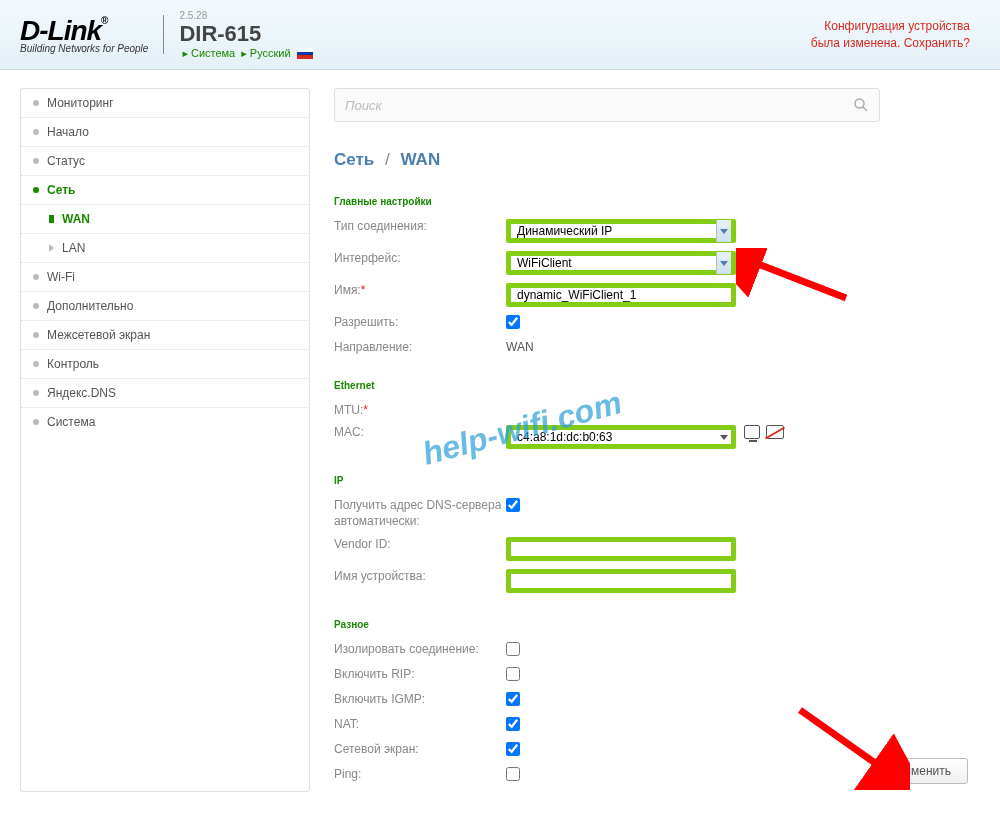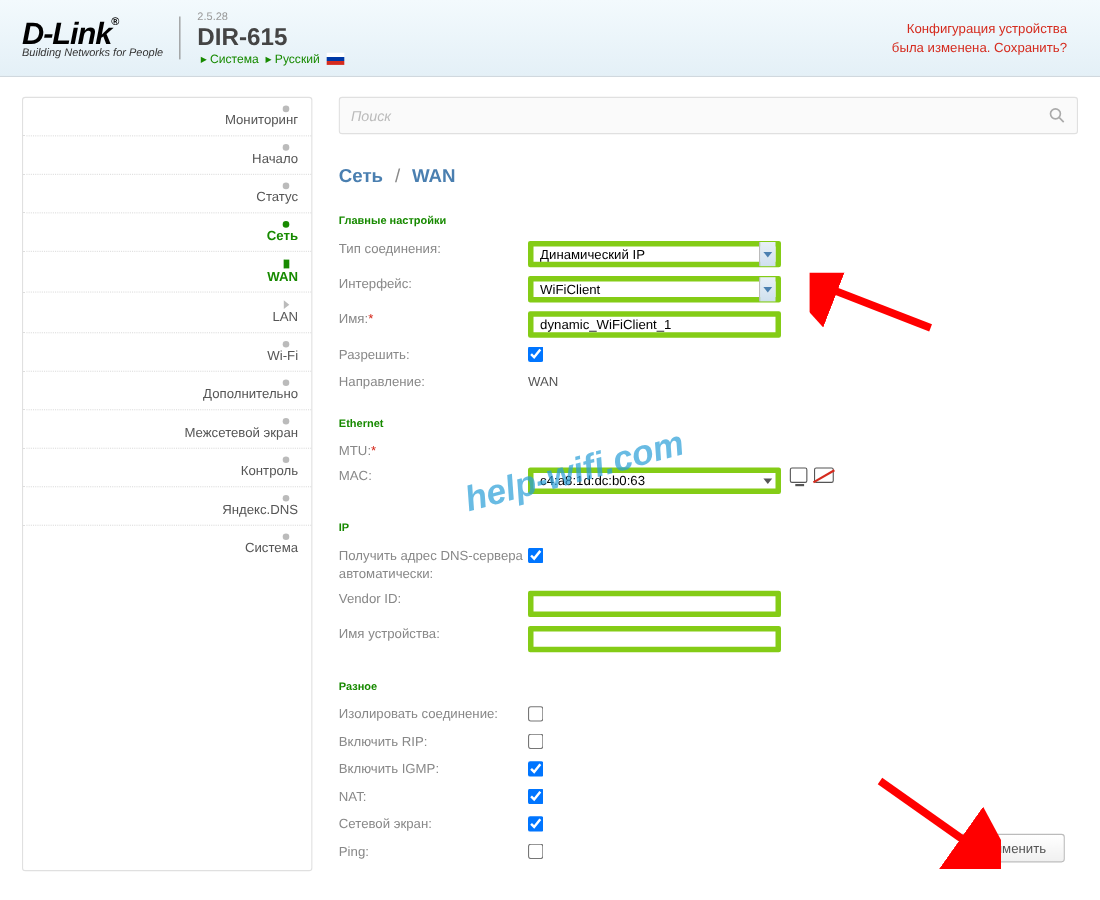--- a/index.html
+++ b/index.html
@@ -16,31 +16,31 @@
 .model { font-size: 22px; font-weight: bold; color: #444; }
 .crumb { font-size: 11px; color: #178a00; }
 .crumb-sep { color: #178a00; margin: 0 3px; }
 .flag { display: inline-block; width: 16px; height: 11px; background: linear-gradient(#fff 33%, #0039a6 33%, #0039a6 66%, #d52b1e 66%); vertical-align: middle; margin-left: 3px; }
 
 .notice { position: absolute; right: 30px; top: 18px; color: #d52b1e; font-size: 12px; text-align: right; line-height: 1.4; }
 
 
 .wrap { display: flex; padding: 18px 20px 0 20px; }
 .sidebar { width: 290px; border: 1px solid #e0e0e0; border-radius: 3px; }
-.sb-item { display: flex; align-items: flex-end; padding: 7px 12px; border-bottom: 1px dotted #ddd; color: #555; cursor: pointer; flex-direction: column; }
+.sb-item { display: flex; align-items: center; padding: 7px 12px; border-bottom: 1px dotted #ddd; color: #555; cursor: pointer; }
 .sb-item:last-child { border-bottom: none; }
 .sb-item .bullet { width: 6px; height: 6px; border-radius: 50%; background: #bbb; margin-right: 8px; }
 .sb-item.active { color: #178a00; font-weight: bold; }
 .sb-item.active .bullet { background: #178a00; }
 .sb-sub { padding-left: 28px; }
 .sb-sub .bullet { width: 0; height: 0; border-top: 4px solid transparent; border-bottom: 4px solid transparent; border-left: 5px solid #bbb; border-radius: 0; background: none; }
 .sb-sub.active .bullet { border-left-color: #178a00; }
 
 .main { flex: 1; padding-left: 24px; position: relative; }
-.search { width: 672px; height: 34px; border: 1px solid #e0e0e0; border-radius: 3px; background: #fafafa; padding: 0 10px; display: flex; align-items: center; color: #bbb; font-size: 13px; font-style: italic; position: relative; }
+.search { width: 546px; height: 34px; border: 1px solid #e0e0e0; border-radius: 3px; background: #fafafa; padding: 0 10px; display: flex; align-items: center; color: #bbb; font-size: 13px; font-style: italic; position: relative; }
 .search-ic { position: absolute; right: 10px; }
 
 .bc { margin-top: 28px; font-size: 17px; color: #4a7fb0; font-weight: bold; }
 .bc-sep { color: #888; margin: 0 6px; font-weight: normal; }
 
 .sect { color: #178a00; font-weight: bold; font-size: 10px; margin-top: 26px; margin-bottom: 12px; }
 
 .row { display: flex; align-items: flex-start; margin-bottom: 8px; font-size: 12px; }
 .lbl { width: 172px; color: #888; }
 .lbl .req { color: #d52b1e; }

